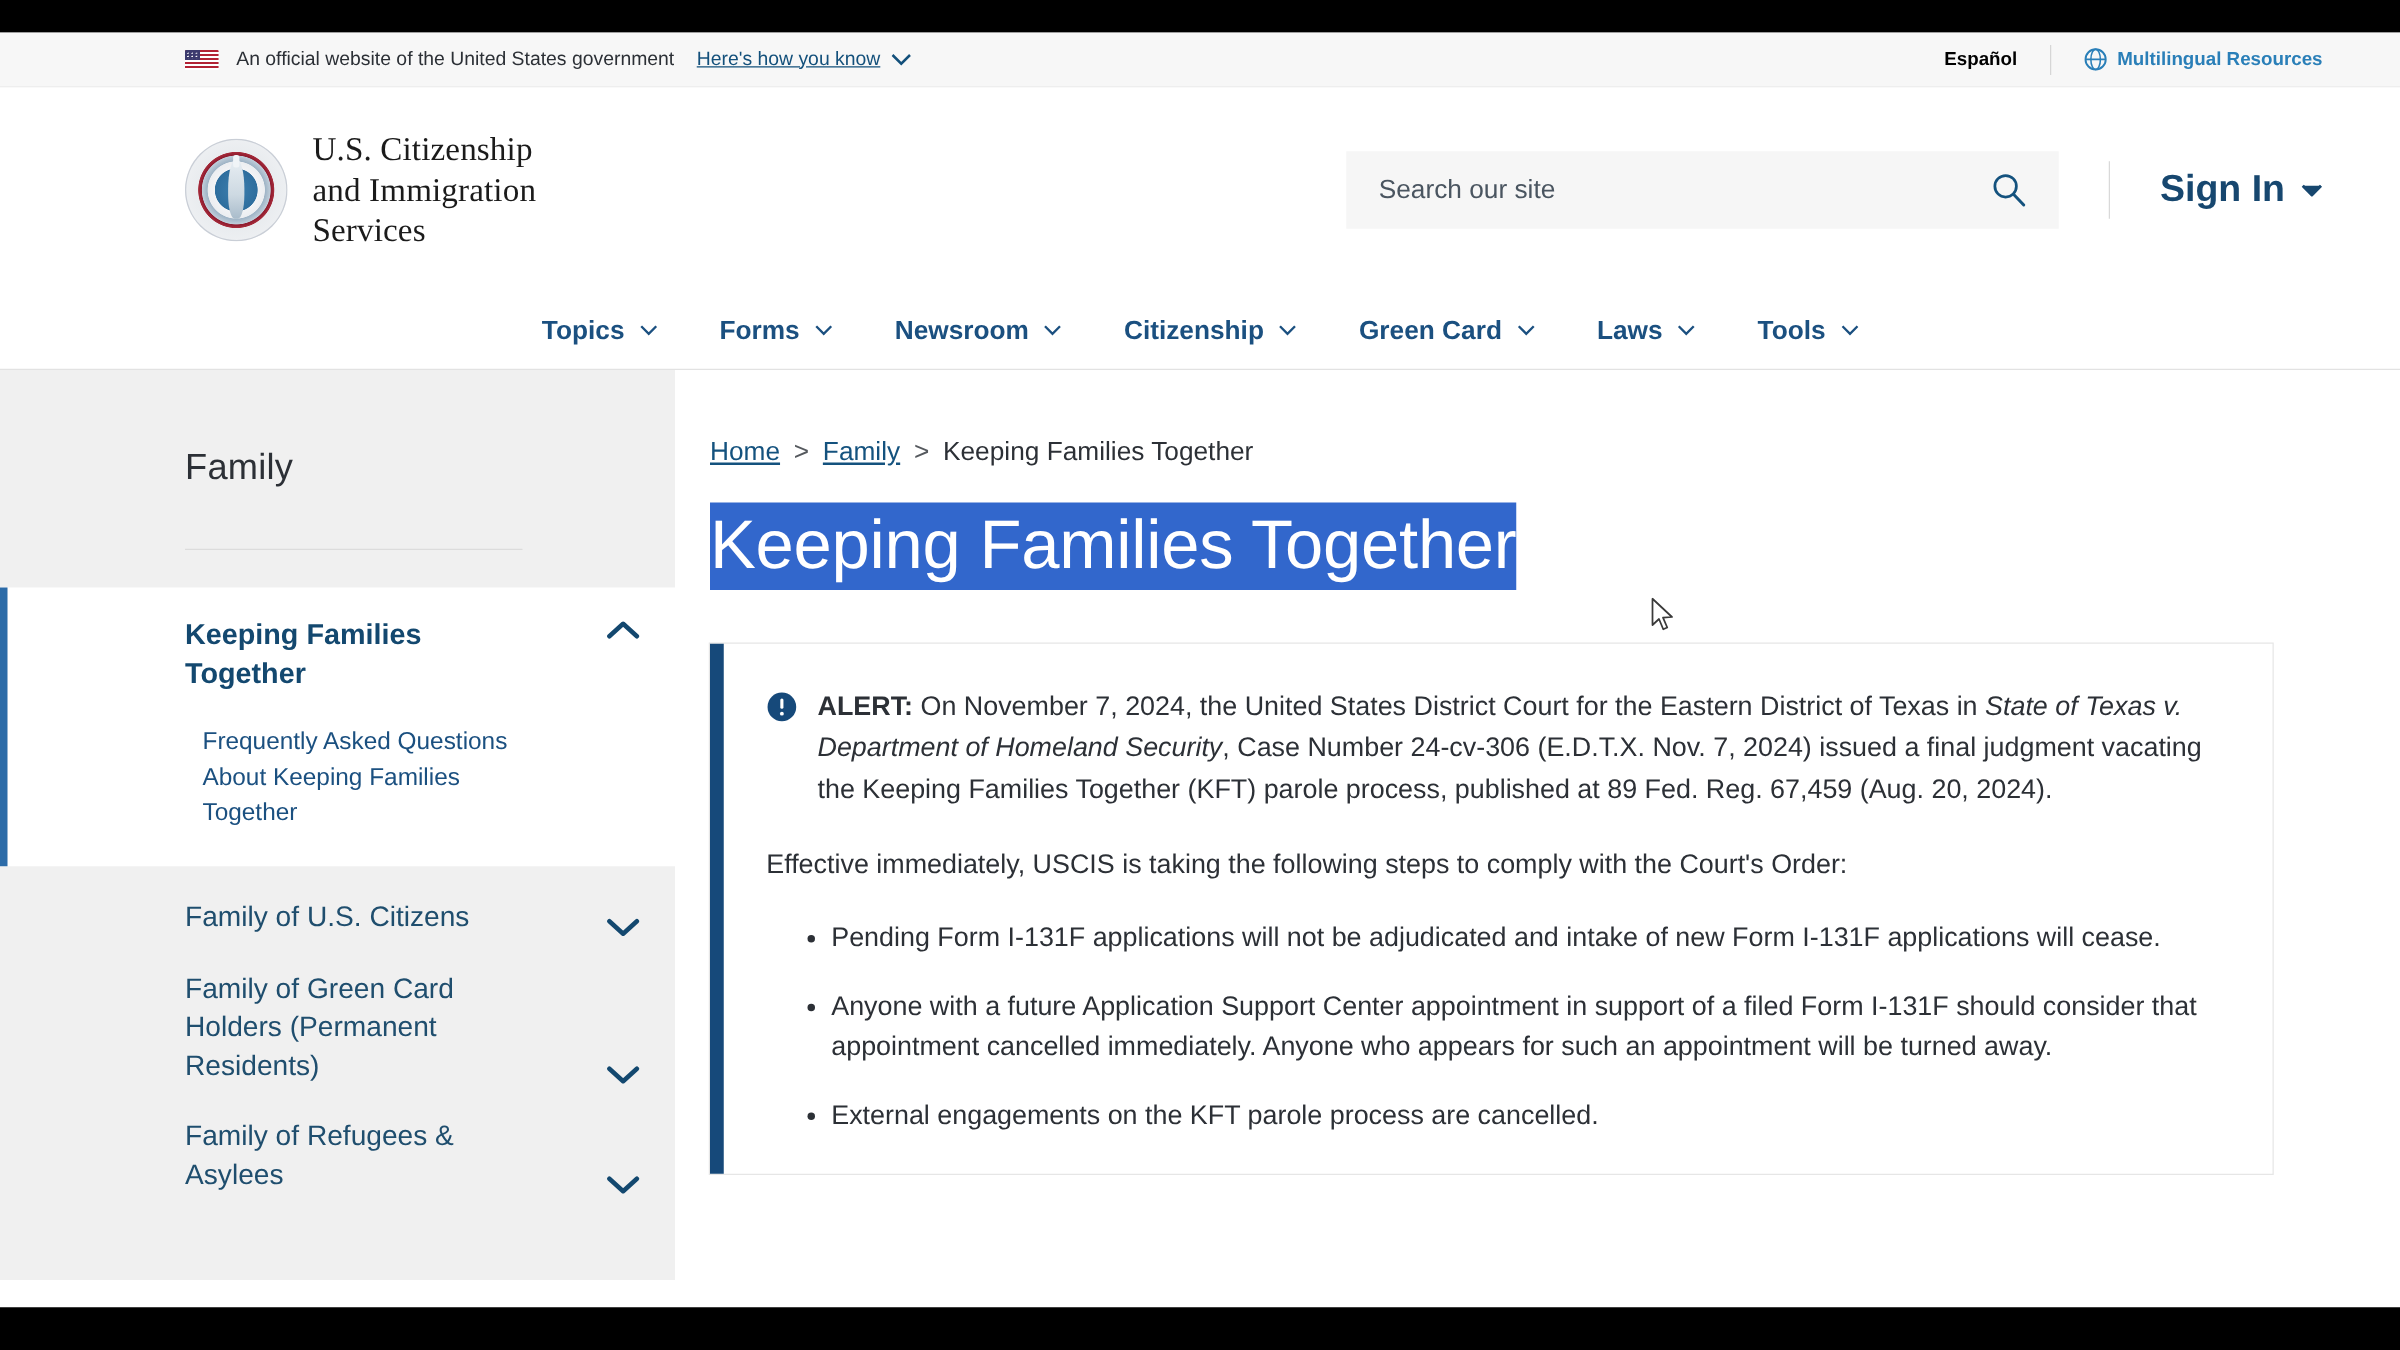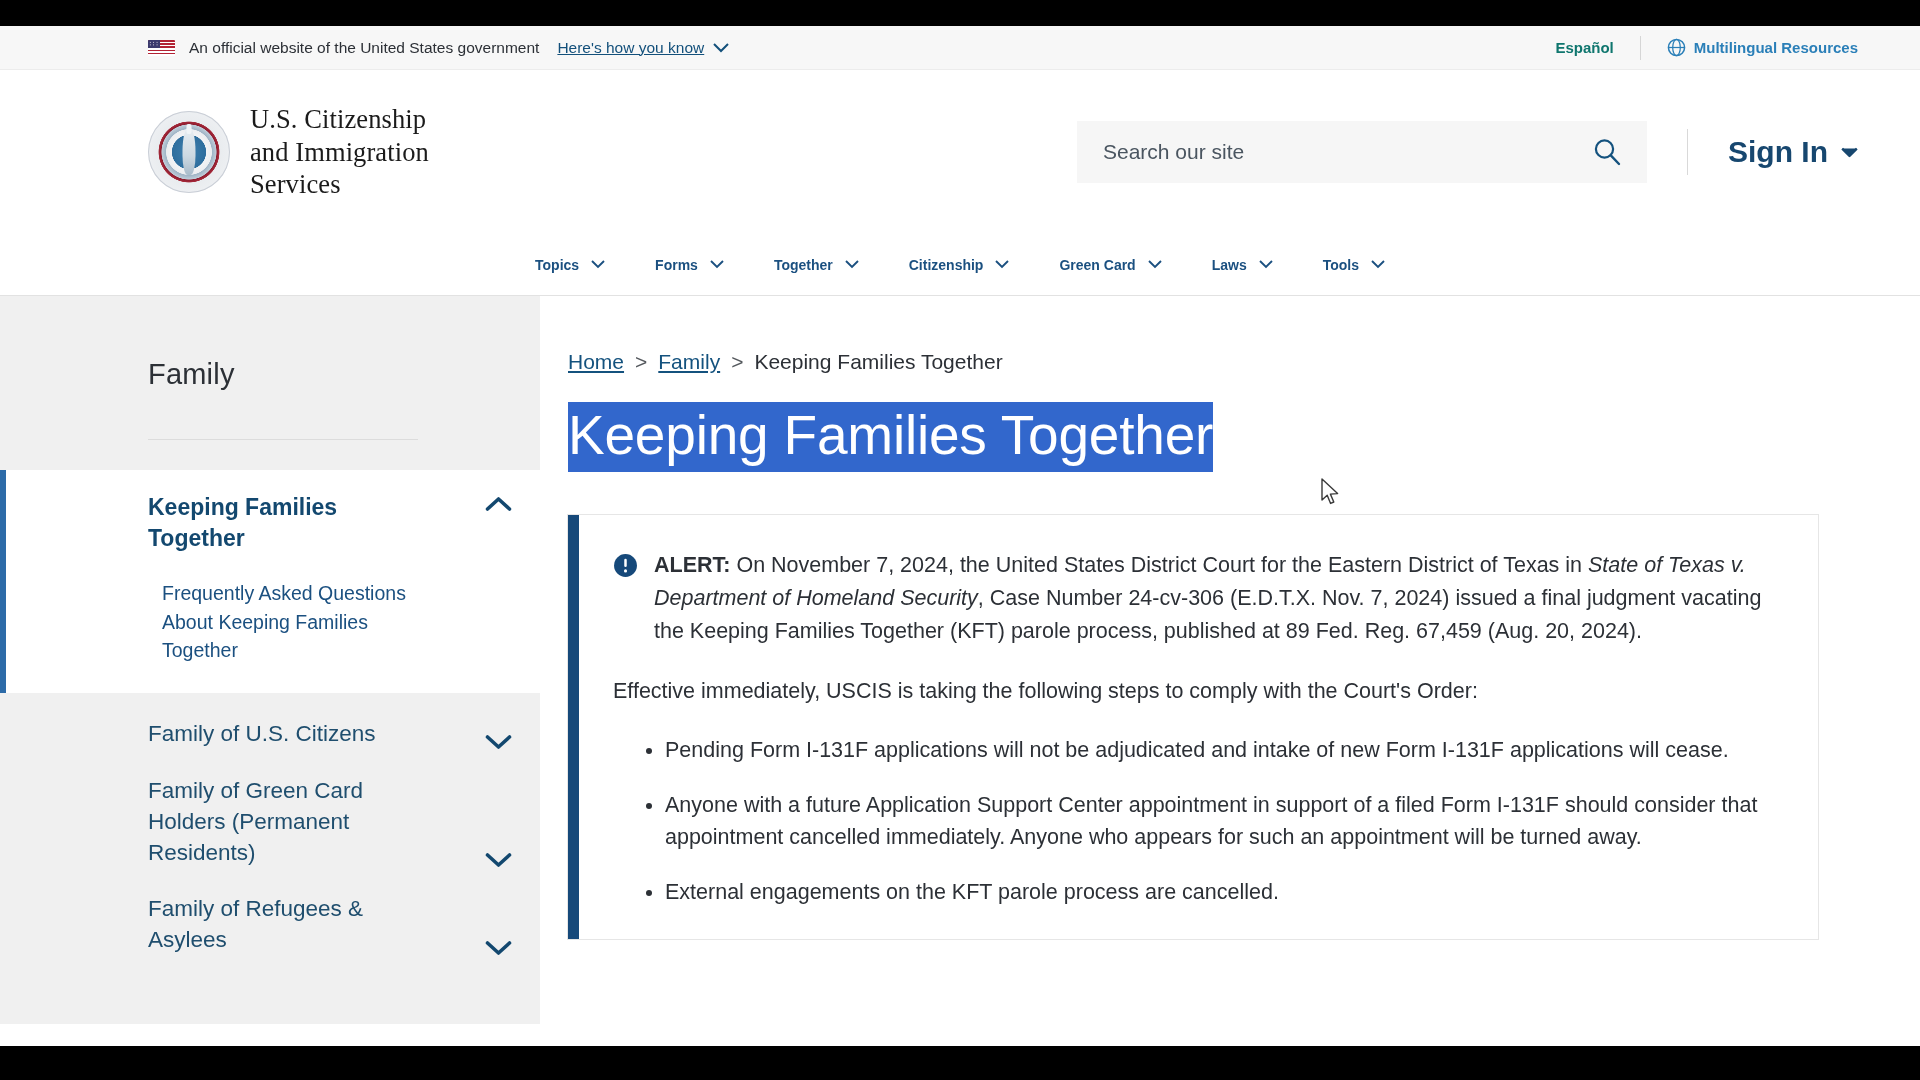--- a/index.html
+++ b/index.html
@@ -77,21 +77,21 @@
     cursor: pointer;
     display: flex; align-items: center; gap: 9px;
   }
   .banner-right {
     margin-left: auto;
     display: flex; align-items: center; gap: 0;
     font-size: 15px;
     white-space: nowrap;
   }
   .banner-right .lang-link {
-    color: #0f766e;
+    color: #000000;
     font-weight: 700;
     cursor: pointer;
   }
   .banner-sep {
     width: 1px; height: 24px;
     background: #d6d6d6;
     margin: 0 26px;
   }
   .banner-right .multi {
     color: #2a7fb8;
@@ -198,21 +198,21 @@
     height: 62px;
     background: #ffffff;
     border-bottom: 1px solid #e2e2e2;
     display: flex;
     align-items: center;
     justify-content: center;
     gap: 0;
   }
   .nav-item {
     display: flex; align-items: center; gap: 12px;
-    font-size: 14px;
+    font-size: 21px;
     font-weight: 700;
     color: #1b5080;
     padding: 0 25px;
     cursor: pointer;
     white-space: nowrap;
   }
 
   
   .page-body {
     display: flex;
@@ -435,21 +435,21 @@
           <path d="M1 1 L7 7 L13 1" fill="none" stroke="#1b5080" stroke-width="1.9"></path>
         </svg>
     </div>
     <div class="nav-item">
       <span>Forms</span>
       <svg width="14" height="9" viewBox="0 0 14 9">
           <path d="M1 1 L7 7 L13 1" fill="none" stroke="#1b5080" stroke-width="1.9"></path>
         </svg>
     </div>
     <div class="nav-item">
-      <span>Together</span>
+      <span>Newsroom</span>
       <svg width="14" height="9" viewBox="0 0 14 9">
           <path d="M1 1 L7 7 L13 1" fill="none" stroke="#1b5080" stroke-width="1.9"></path>
         </svg>
     </div>
     <div class="nav-item">
       <span>Citizenship</span>
       <svg width="14" height="9" viewBox="0 0 14 9">
           <path d="M1 1 L7 7 L13 1" fill="none" stroke="#1b5080" stroke-width="1.9"></path>
         </svg>
     </div>

